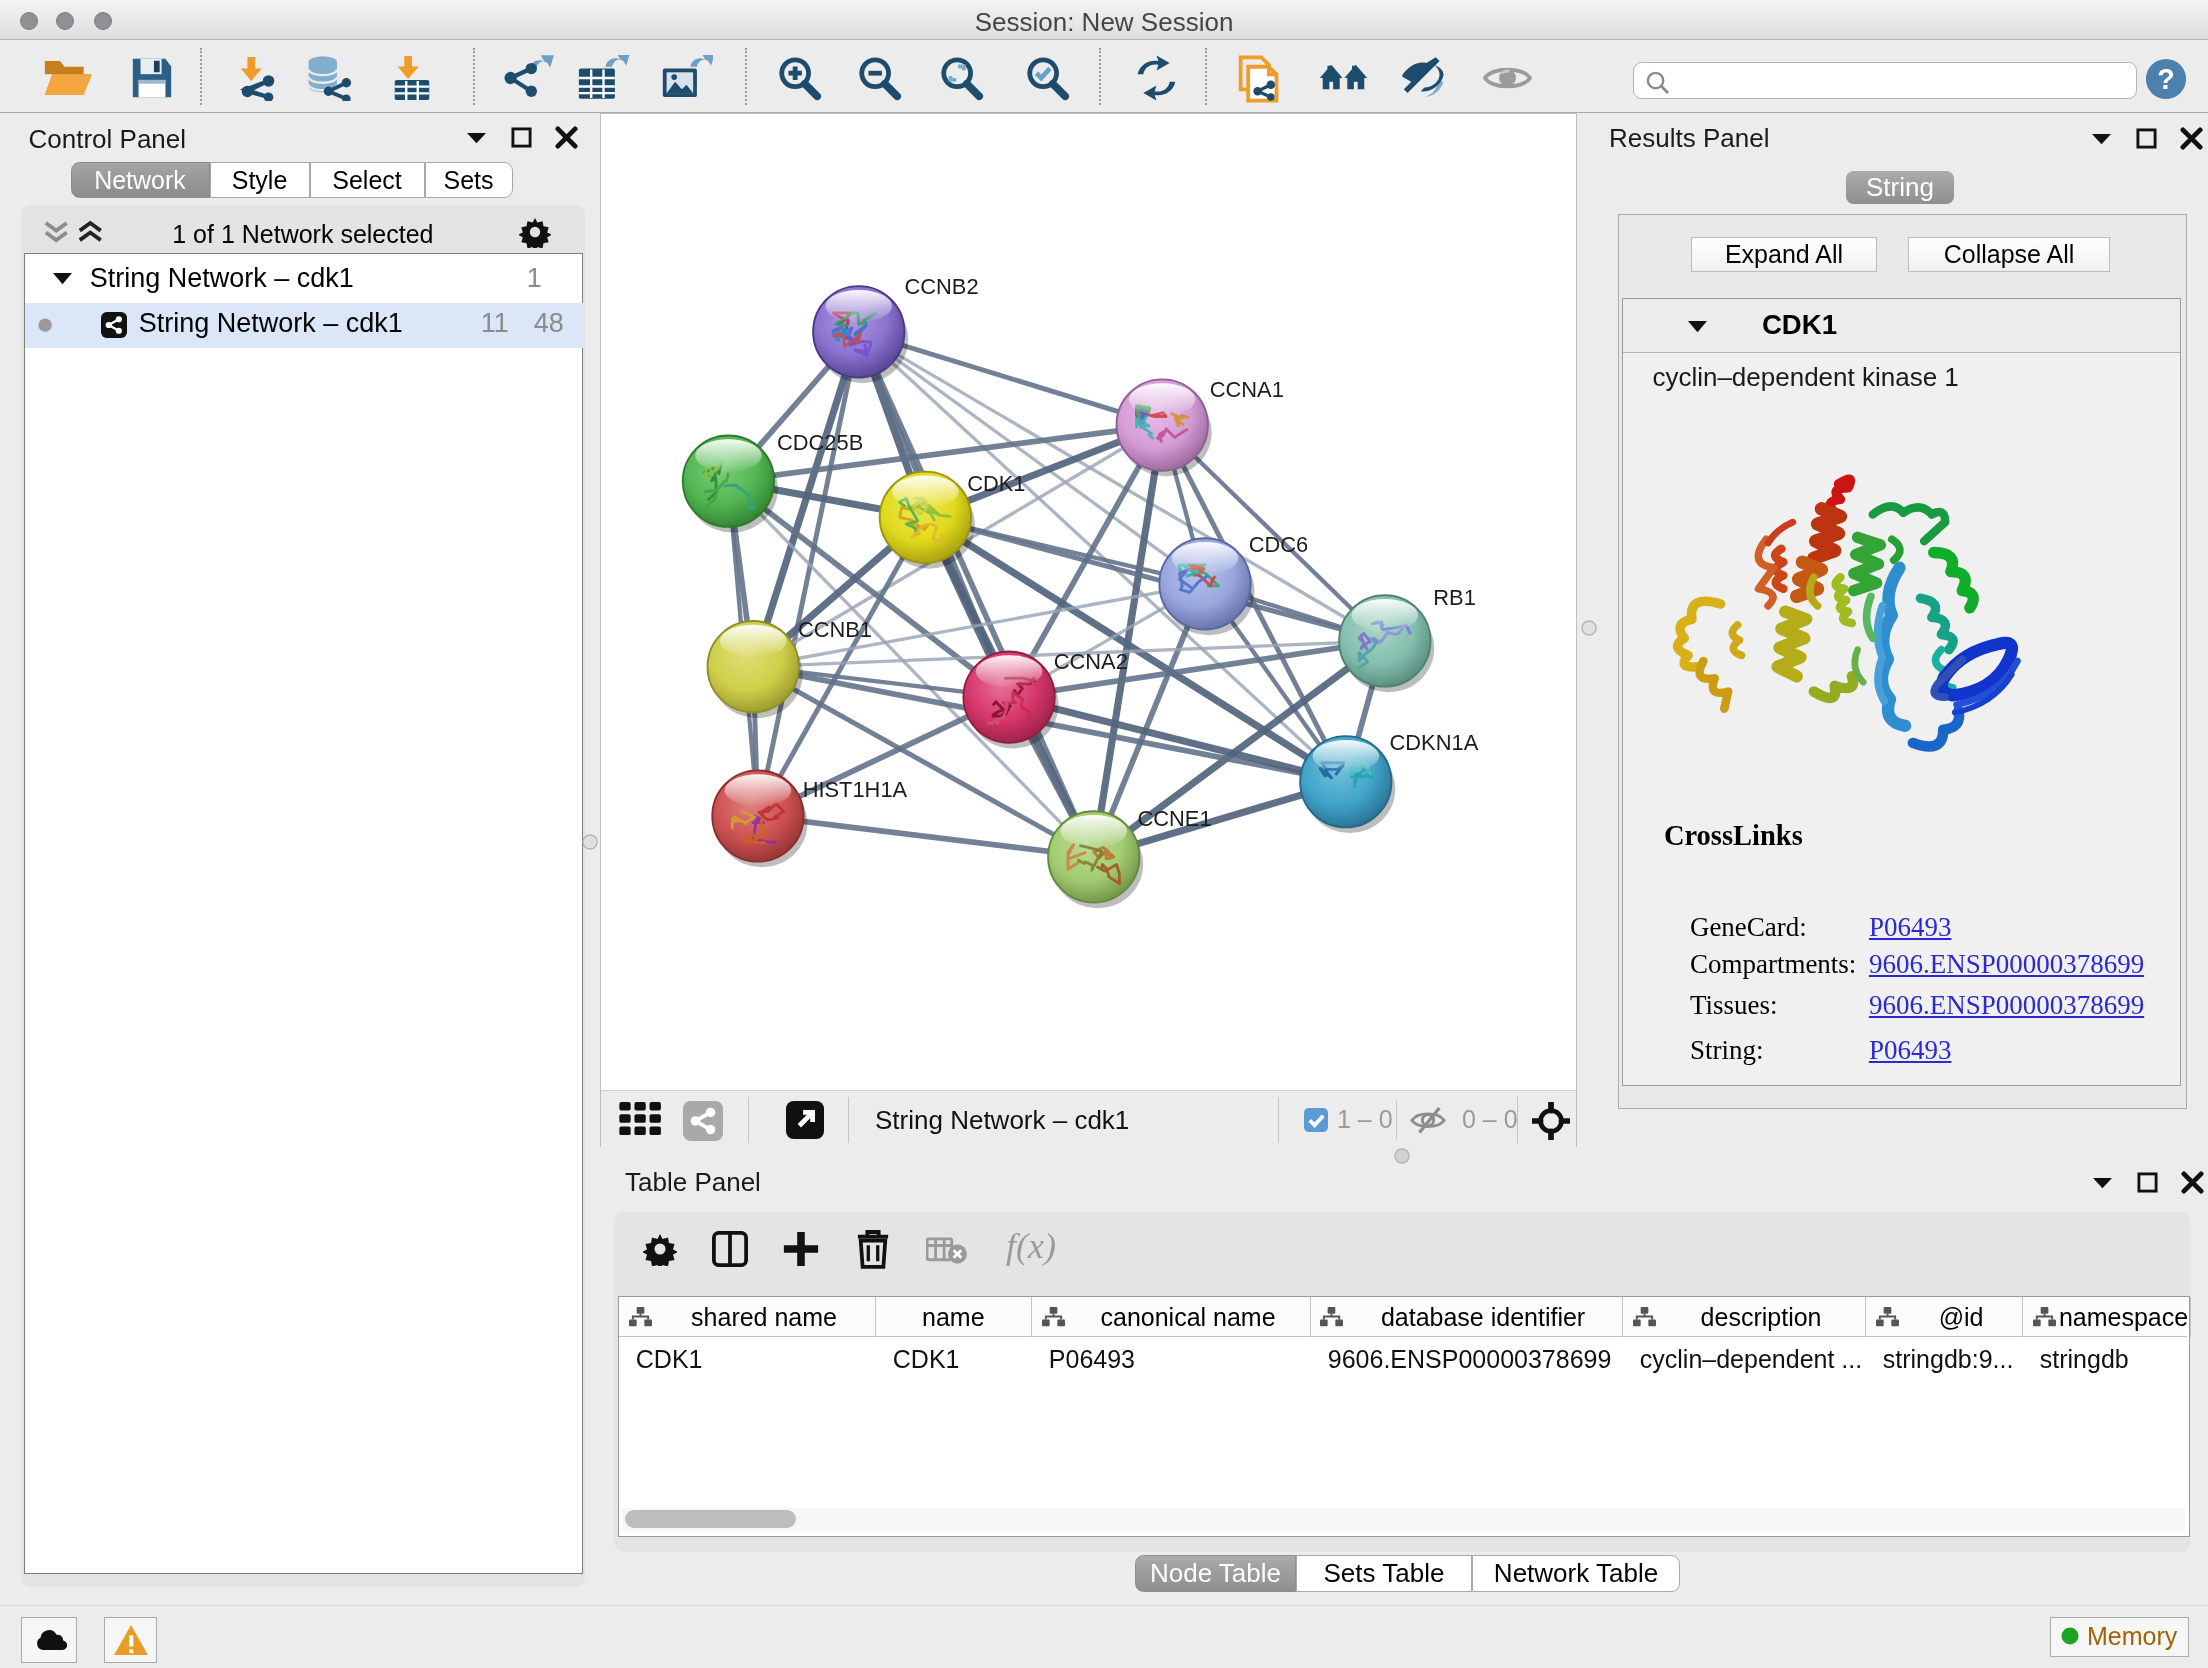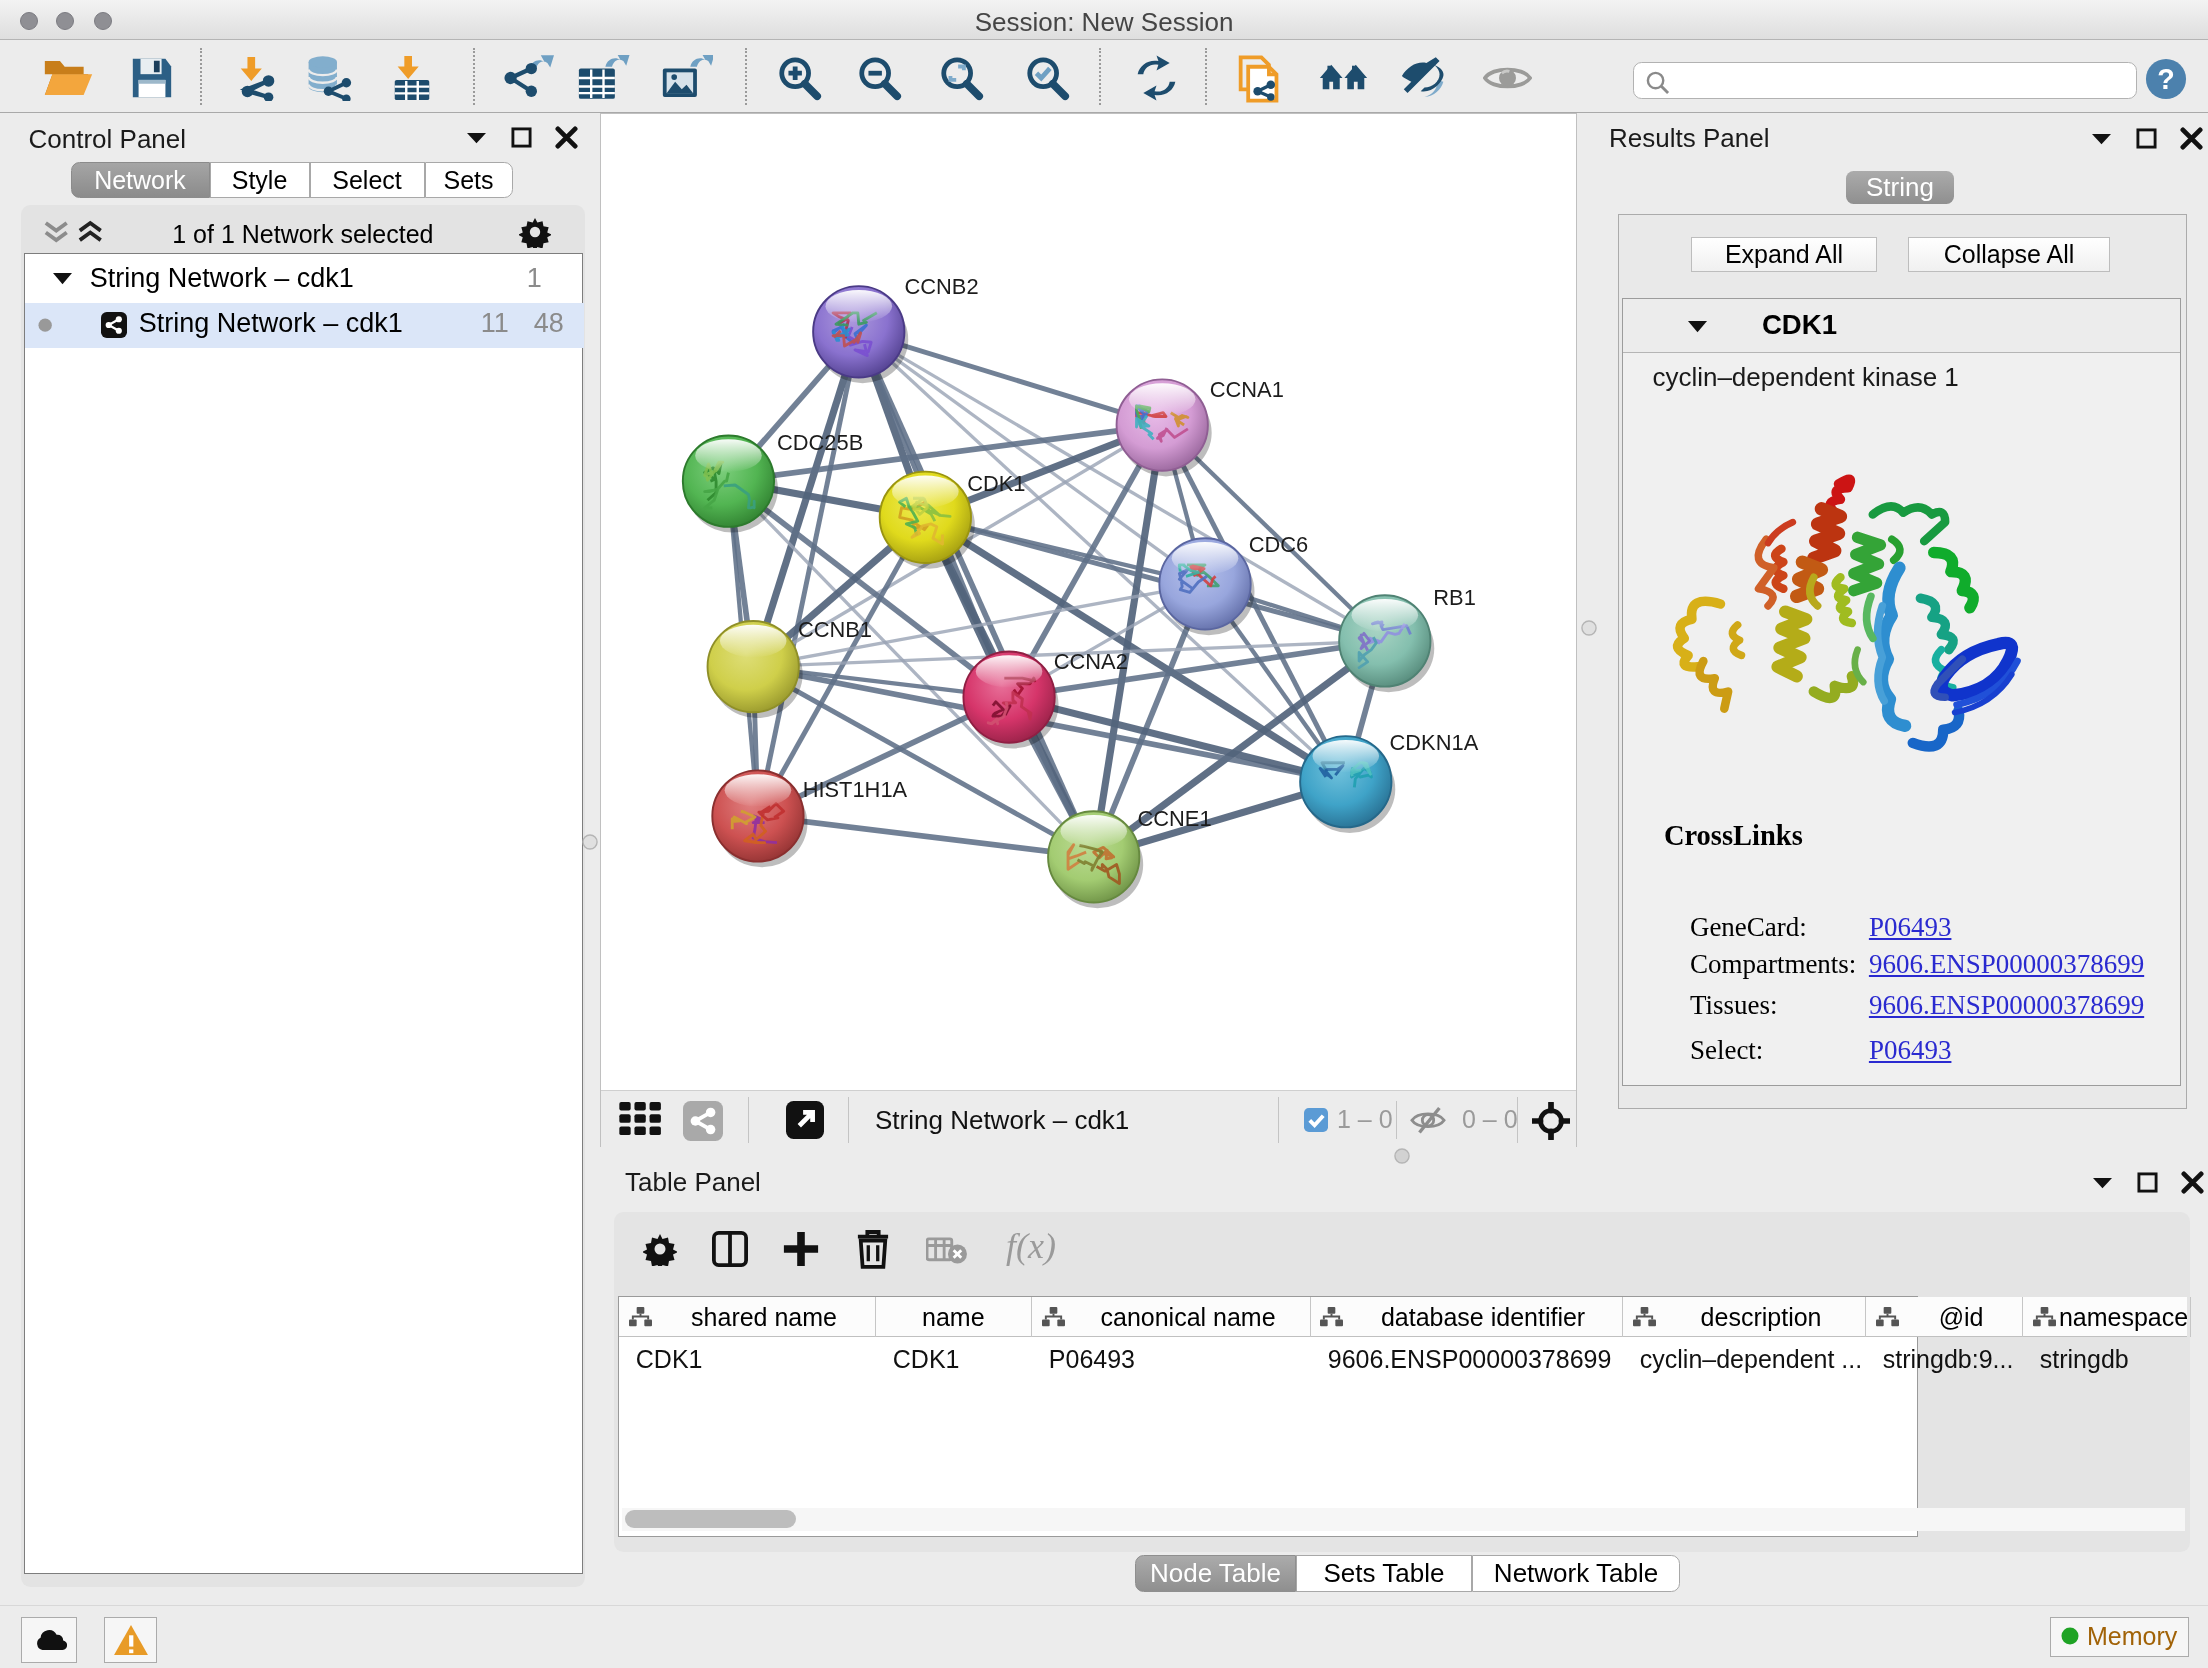--- a/index.html
+++ b/index.html
@@ -621,21 +621,21 @@
 <path d="M298 262 q40-8 60-40" stroke="#1840d0" stroke-width="6"></path>
 <path d="M306 206 l-26 26 q-10 14 8 14" stroke="#3050b8" stroke-width="8"></path>
 <path d="M210 140 q-10 26 2 44" stroke="#58b860" stroke-width="8"></path>
 <path d="M196 196 q-8 20 6 34" stroke="#68b048" stroke-width="7"></path>
 </g>
         </svg>
       <div style="position:absolute;left:41px;top:521px;font-family:'Liberation Serif',serif;font-size:28.5px;font-weight:bold;color:#000;">CrossLinks</div>
       <div class="xrow" style="top:605px;margin-top:8px;"><span class="xl">GeneCard:</span><span class="lnk xv">P06493</span></div>
       <div class="xrow" style="top:650px;"><span class="xl">Compartments:</span><span class="lnk xv">9606.ENSP00000378699</span></div>
       <div class="xrow" style="top:691px;"><span class="xl">Tissues:</span><span class="lnk xv">9606.ENSP00000378699</span></div>
-      <div class="xrow" style="top:736px;"><span class="xl">Select:</span><span class="lnk xv">P06493</span></div>
+      <div class="xrow" style="top:736px;"><span class="xl">String:</span><span class="lnk xv">P06493</span></div>
     </div>
   </div>
 </div>
 <div class="abs" id="tablepanel">
   <div class="ptitle" style="position:absolute;left:35px;top:11.4px">Table Panel</div>
   <div class="pbtns" style="left:1501px;top:15px">
     <svg width="23" height="13.3" viewBox="0 0 24 14">
         <path d="M2 2 h20 l-10 11 z" fill="#111"></path>
       </svg>
     <svg width="21" height="21" viewBox="0 0 22 22">
@@ -662,21 +662,21 @@
         <path d="M5 12 h26 l-2 28 H7 z" fill="none" stroke="#111" stroke-width="4"></path>
         <path d="M13 17 v17 M23 17 v17" stroke="#111" stroke-width="3.5"></path>
       </svg>
     <svg style="position:absolute;left:312px;top:24px" width="42" height="28.5" viewBox="0 0 44 30">
         <rect x="1" y="3" width="26" height="22" rx="2" fill="none" stroke="#9a9a9a" stroke-width="3"></rect>
         <path d="M1 10 h26 M10 3 v22 M19 3 v22" stroke="#9a9a9a" stroke-width="3"></path>
         <circle cx="33" cy="19" r="10" fill="#9a9a9a"></circle>
         <path d="M29 15 l8 8 M37 15 l-8 8" stroke="#fff" stroke-width="3"></path>
       </svg>
     <div style="position:absolute;left:392px;top:13.3px;font-family:'Liberation Serif',serif;font-style:italic;font-size:36px;color:#9a9a9a;">f(x)</div>
-    <div id="tbl" style="position:absolute;left:3.8px;top:84px;width:1300px;height:241px;background:#fff;border:1.9px solid #9a9a9a;">
+    <div id="tbl" style="position:absolute;left:3.8px;top:84px;width:1572px;height:241px;background:#fff;border:1.9px solid #9a9a9a;">
       <div style="position:absolute;left:0;top:0;width:1568px;height:40px;border-bottom:1.9px solid #c0c0c0;background:#fcfcfc;">
         <div class="hcell" style="left:0px;width:257px;">
             <svg class="hic" width="25" height="23" viewBox="0 0 26 24">
               <g fill="#555">
                 <rect x="9" y="1" width="8" height="7" rx="1"></rect>
                 <rect x="1" y="14" width="8" height="7" rx="1"></rect>
                 <rect x="17" y="14" width="8" height="7" rx="1"></rect>
                 <path d="M13 8 v4 M5 14 v-3 h16 v3" stroke="#555" stroke-width="2" fill="none"></path>
               </g>
             </svg>

